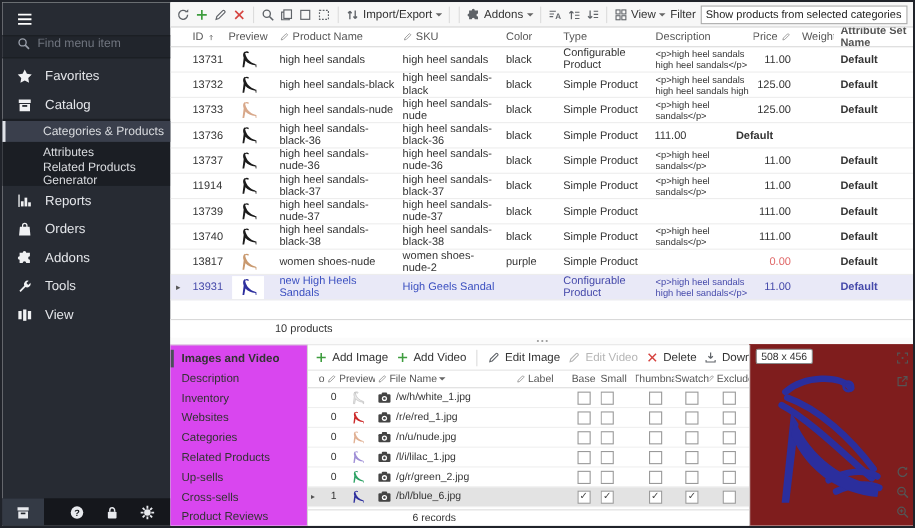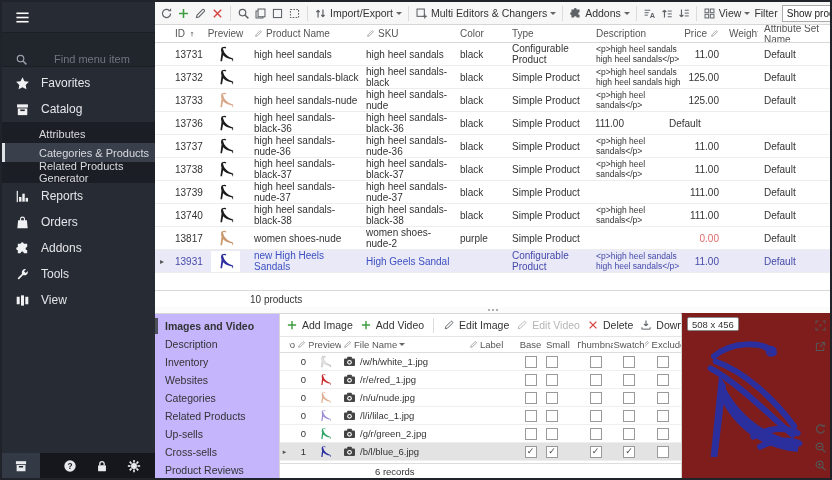--- a/index.html
+++ b/index.html
@@ -6,21 +6,21 @@
   *{box-sizing:border-box;}
   .window{width:832px;height:480px;position:relative;margin:0 auto;background:#fff;border:2px solid #20232a;
           font-family:"Liberation Sans",sans-serif;overflow:hidden;display:flex;}
   .ic{display:inline-flex;width:13px;height:13px;flex:none;}
   .ic svg{width:100%;height:100%;display:block;}
 
   
   .sidebar{width:153px;background:#272b33;color:#e4e6ea;display:flex;flex-direction:column;flex:none;}
   .sb-burger{height:30px;display:flex;align-items:center;padding-left:12px;flex:none;cursor:pointer;}
   .sb-burger .ic{width:17px;height:15px;color:#fff;}
-  .sb-search{height:35px;display:flex;align-items:flex-end;gap:24px;padding-left:13px;background:#21252c;
+  .sb-search{height:21px;display:flex;align-items:flex-start;gap:4px;padding-left:13px;background:#21252c;
              border-top:1px solid #1b1e24;border-bottom:1px solid #1b1e24;flex:none;}
   .sb-search .ic{color:#9aa0ab;width:13px;height:13px;}
   .sb-search-input{background:transparent;border:none;outline:none;color:#cfd3da;font-size:11px;width:105px;font-family:inherit;}
   .sb-search-input::placeholder{color:#70757f;}
   .sb-menu{flex:1;padding-top:3px;overflow:hidden;}
   .sb-item{height:26px;display:flex;align-items:center;gap:11px;padding-left:13px;font-size:12px;cursor:pointer;}
   .sb-item .ic{color:#f0f1f3;width:15px;height:15px;}
   .sb-sub{background:#1b1e24;padding:2px 0;}
   .sb-subitem{height:19px;display:flex;align-items:center;padding-left:37px;font-size:11px;color:#d8dade;position:relative;cursor:pointer;}
   .sb-subitem.active{background:#3a3f4c;}
@@ -48,21 +48,21 @@
   .c-exp{width:14px;flex:none;justify-content:center;padding-left:0!important;}
   .c-id{width:34px;flex:none;}
   .c-prev{width:45px;flex:none;justify-content:center;padding-left:0!important;}
   .c-name{width:112px;flex:none;}
   .c-sku{width:94px;flex:none;}
   .c-color{width:52px;flex:none;}
   .c-type{width:84px;flex:none;}
   .c-desc{width:95px;flex:none;}
   .c-price{width:38px;flex:none;justify-content:flex-end;padding-right:4px;padding-left:0!important;}
   .c-weight{width:35px;flex:none;}
-  .c-attr{width:72px;flex:none;}
+  .c-attr{width:72px;flex:none;font-weight:bold;}
   .hdr-pencil{color:#8a8a8a;width:9px;height:9px;}
   .sort-ic{color:#777;width:8px;height:8px;}
   .pgrid-rows{flex:1;overflow:hidden;}
   .prow{height:23px;display:flex;align-items:stretch;border-bottom:1px solid #ededed;font-size:10px;color:#333;cursor:pointer;}
   .prow>div{display:flex;align-items:center;padding-left:6px;overflow:hidden;}
   .prow .c-exp{color:#555;font-size:8px;}
   .prow .c-desc{font-size:8.5px;line-height:10px;}
   .desc-clamp{display:block;max-height:20px;overflow:hidden;}
   .prow.selected{background:#e9e9f7;color:#4549aa;}
   .prow.selected .c-name,.prow.selected .c-sku{color:#3c50c0;}
@@ -71,21 +71,21 @@
   .prow.selected .prev-tile{background:#fff;padding:1px 5px;}
   .pgrid-status{height:17px;border-top:1px solid #d9d9d9;display:flex;align-items:center;padding-left:95px;
                 font-size:10px;color:#333;flex:none;background:#fff;}
 
   
   .bottom{flex:none;height:171px;display:flex;flex-direction:column;}
   .splitter{height:6px;position:relative;background:#fbfbfb;cursor:row-resize;}
   .splitter .dots{position:absolute;left:50%;top:2px;transform:translateX(-50%);display:flex;gap:2px;}
   .splitter .dots i{width:2px;height:2px;background:#999;border-radius:50%;}
   .bottom-body{flex:1;display:flex;min-height:0;}
-  .tabs{width:125px;border-right:1px solid #d6d6d6;border-top:1px solid #d6d6d6;flex:none;padding-top:3px;background:#c4b5fd;overflow:hidden;}
+  .tabs{width:125px;border-right:1px solid #d6d6d6;border-top:1px solid #d6d6d6;flex:none;padding-top:3px;background:#d946ef;overflow:hidden;}
   .tab{height:18px;display:flex;align-items:center;padding-left:10px;font-size:10.5px;color:#333;position:relative;cursor:pointer;}
   .tab.active{font-weight:bold;}
   .tab.active::before{content:"";position:absolute;left:0;top:1px;bottom:1px;width:3px;background:#4a4f58;}
   .detail{flex:1;display:flex;flex-direction:column;border-top:1px solid #d6d6d6;min-width:0;}
   .dtoolbar{height:23px;display:flex;align-items:center;gap:7px;padding:0 6px;font-size:10.5px;color:#333;flex:none;
             background:#fff;border-bottom:1px solid #e4e4e4;white-space:nowrap;overflow:hidden;}
   .dbtn{display:flex;align-items:center;gap:4px;cursor:pointer;}
   .dbtn .ic{width:12px;height:12px;}
   .dbtn.disabled{color:#b5b5b5;}
   .dgrid-header{height:16px;display:flex;align-items:center;font-size:9.5px;color:#555;border-bottom:1px solid #ddd;flex:none;}
@@ -162,22 +162,22 @@
           <span class="ic">
             <svg viewBox="0 0 16 16">
               <path d="M2.2 2.5h11.6v3.4H2.2z" fill="currentColor"></path>
               <path d="M3 6.9h10.1V14H3z" fill="currentColor"></path>
               <rect x="5.6" y="8" width="4.8" height="1.7" fill="#20242b"></rect>
             </svg>
           </span>
           <span>Catalog</span>
         </div>
         <div class="sb-sub">
+          <div class="sb-subitem active">Categories &amp; Products</div>
           <div class="sb-subitem">Attributes</div>
-          <div class="sb-subitem active">Categories &amp; Products</div>
           <div class="sb-subitem">Related Products Generator</div>
         </div>
         <div class="sb-item">
           <span class="ic">
             <svg viewBox="0 0 16 16">
               <rect x="1.8" y="2" width="1.3" height="12" fill="currentColor"></rect>
               <rect x="4.3" y="8.5" width="2.6" height="5" fill="currentColor"></rect>
               <rect x="7.8" y="5" width="2.6" height="8.5" fill="currentColor"></rect>
               <rect x="11.3" y="9.5" width="2.6" height="4" fill="currentColor"></rect>
             </svg>
@@ -337,30 +337,20 @@
               <g stroke="currentColor" stroke-width="1.5" fill="none">
                 <path d="M5 13V4M5 4L3 6.2M5 4l2 2.2"></path>
                 <path d="M11 3v9m0 0l-2-2.2m2 2.2l2-2.2"></path>
               </g>
             </svg>
           </span>
         <span>Import/Export</span>
         <span class="caret"></span>
       </span>
       <span class="tsep"></span>
-      <span class="tbtn">
-        <span class="ic gray">
-            <svg viewBox="0 0 16 16">
-              <rect x="2.5" y="2.5" width="9" height="9" fill="none" stroke="currentColor" stroke-width="1.3"></rect>
-              <path d="M12 9v5m-2.5-2.5h5" stroke="currentColor" stroke-width="1.5"></path>
-            </svg>
-          </span>
-        <span>Multi Editors &amp; Changers</span>
-        <span class="caret"></span>
-      </span>
       <span class="tsep"></span>
       <span class="tbtn">
         <span class="ic gray">
             <svg viewBox="0 0 16 16">
               <path d="M6 3a1.7 1.7 0 013.4 0H13v3.4a1.7 1.7 0 000 3.4V13H9.4a1.7 1.7 0 00-3.4 0H3V9.8a1.7 1.7 0 010-3.4V3z" fill="currentColor"></path>
             </svg>
           </span>
         <span>Addons</span>
         <span class="caret"></span>
       </span>
@@ -573,21 +563,21 @@
           <div class="c-type">Simple Product</div>
           <div class="c-desc">
             <span class="desc-clamp">&lt;p&gt;high heel sandals&lt;/p&gt;</span>
           </div>
           <div class="c-price">11.00</div>
           <div class="c-weight"></div>
           <div class="c-attr">Default</div>
         </div>
         <div class="prow">
           <div class="c-exp"></div>
-          <div class="c-id">13738</div>
+          <div class="c-id">11914</div>
           <div class="c-prev">
             <span class="prev-tile">
               <svg width="19" height="19" viewBox="0 0 24 24">
     <path d="M8.2 2.2 C6.2 3.8 5.8 6.5 7 9.5 L5.6 20.5 L7.6 20.5 L9 13 C11.5 15.8 15.5 17.6 20.5 18.2 L20.8 20.5 L21.6 20.5 L21.6 17.2 C14.5 15.2 10.2 10.8 8.9 5.2 C8.6 4.1 8.4 3 8.2 2.2 Z" fill="#1c1c1c"></path>
     <path d="M8 3.1 C9.8 1.8 11.7 1.8 13 3.1 L12.2 4.4 C11 3.4 9.6 3.4 8.4 4.3 Z" fill="#1c1c1c"></path>
   </svg>
             </span>
           </div>
           <div class="c-name">high heel sandals-black-37</div>
           <div class="c-sku">high heel sandals-black-37</div>

